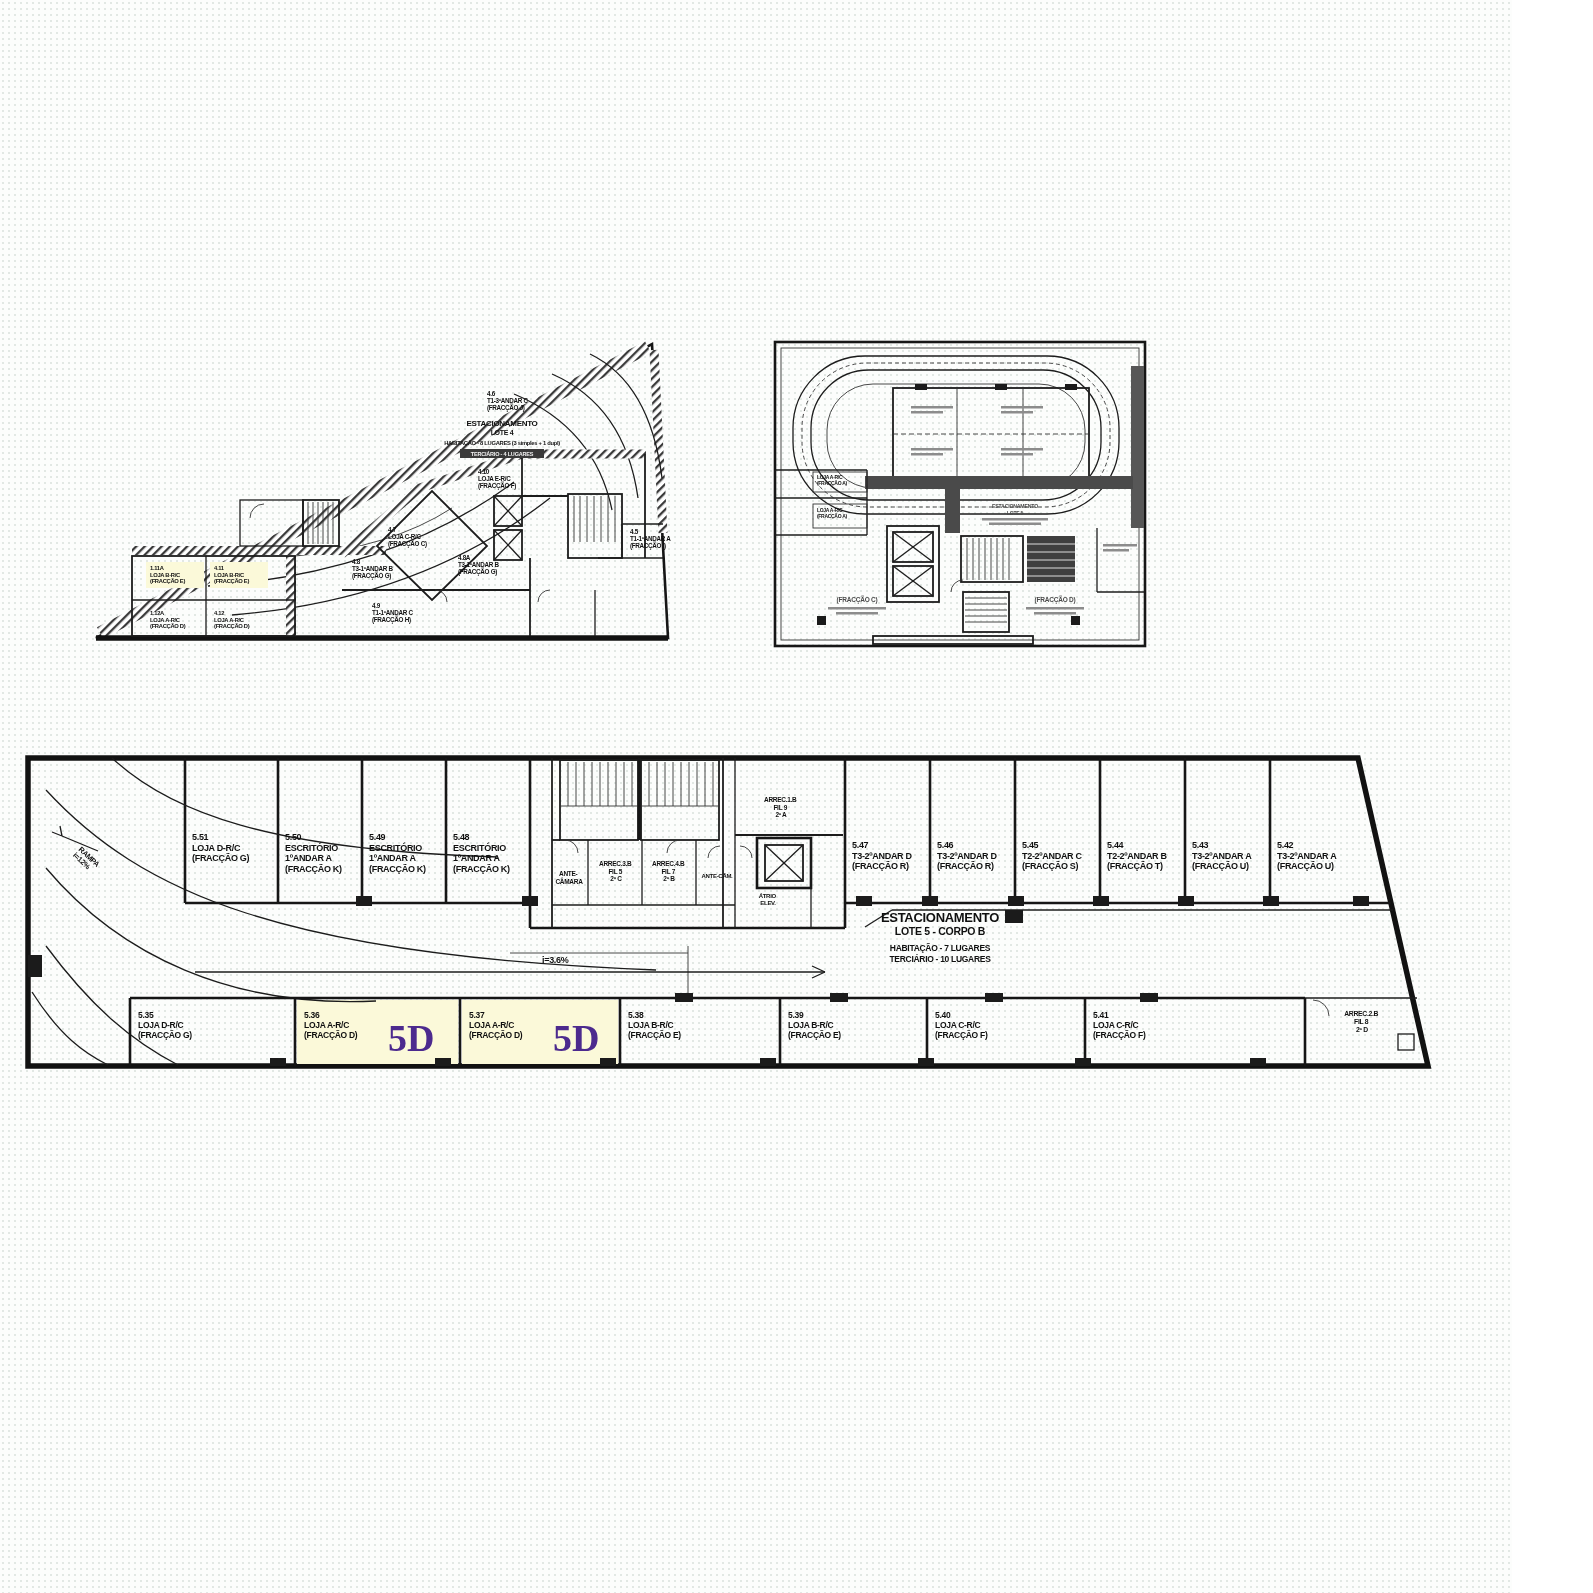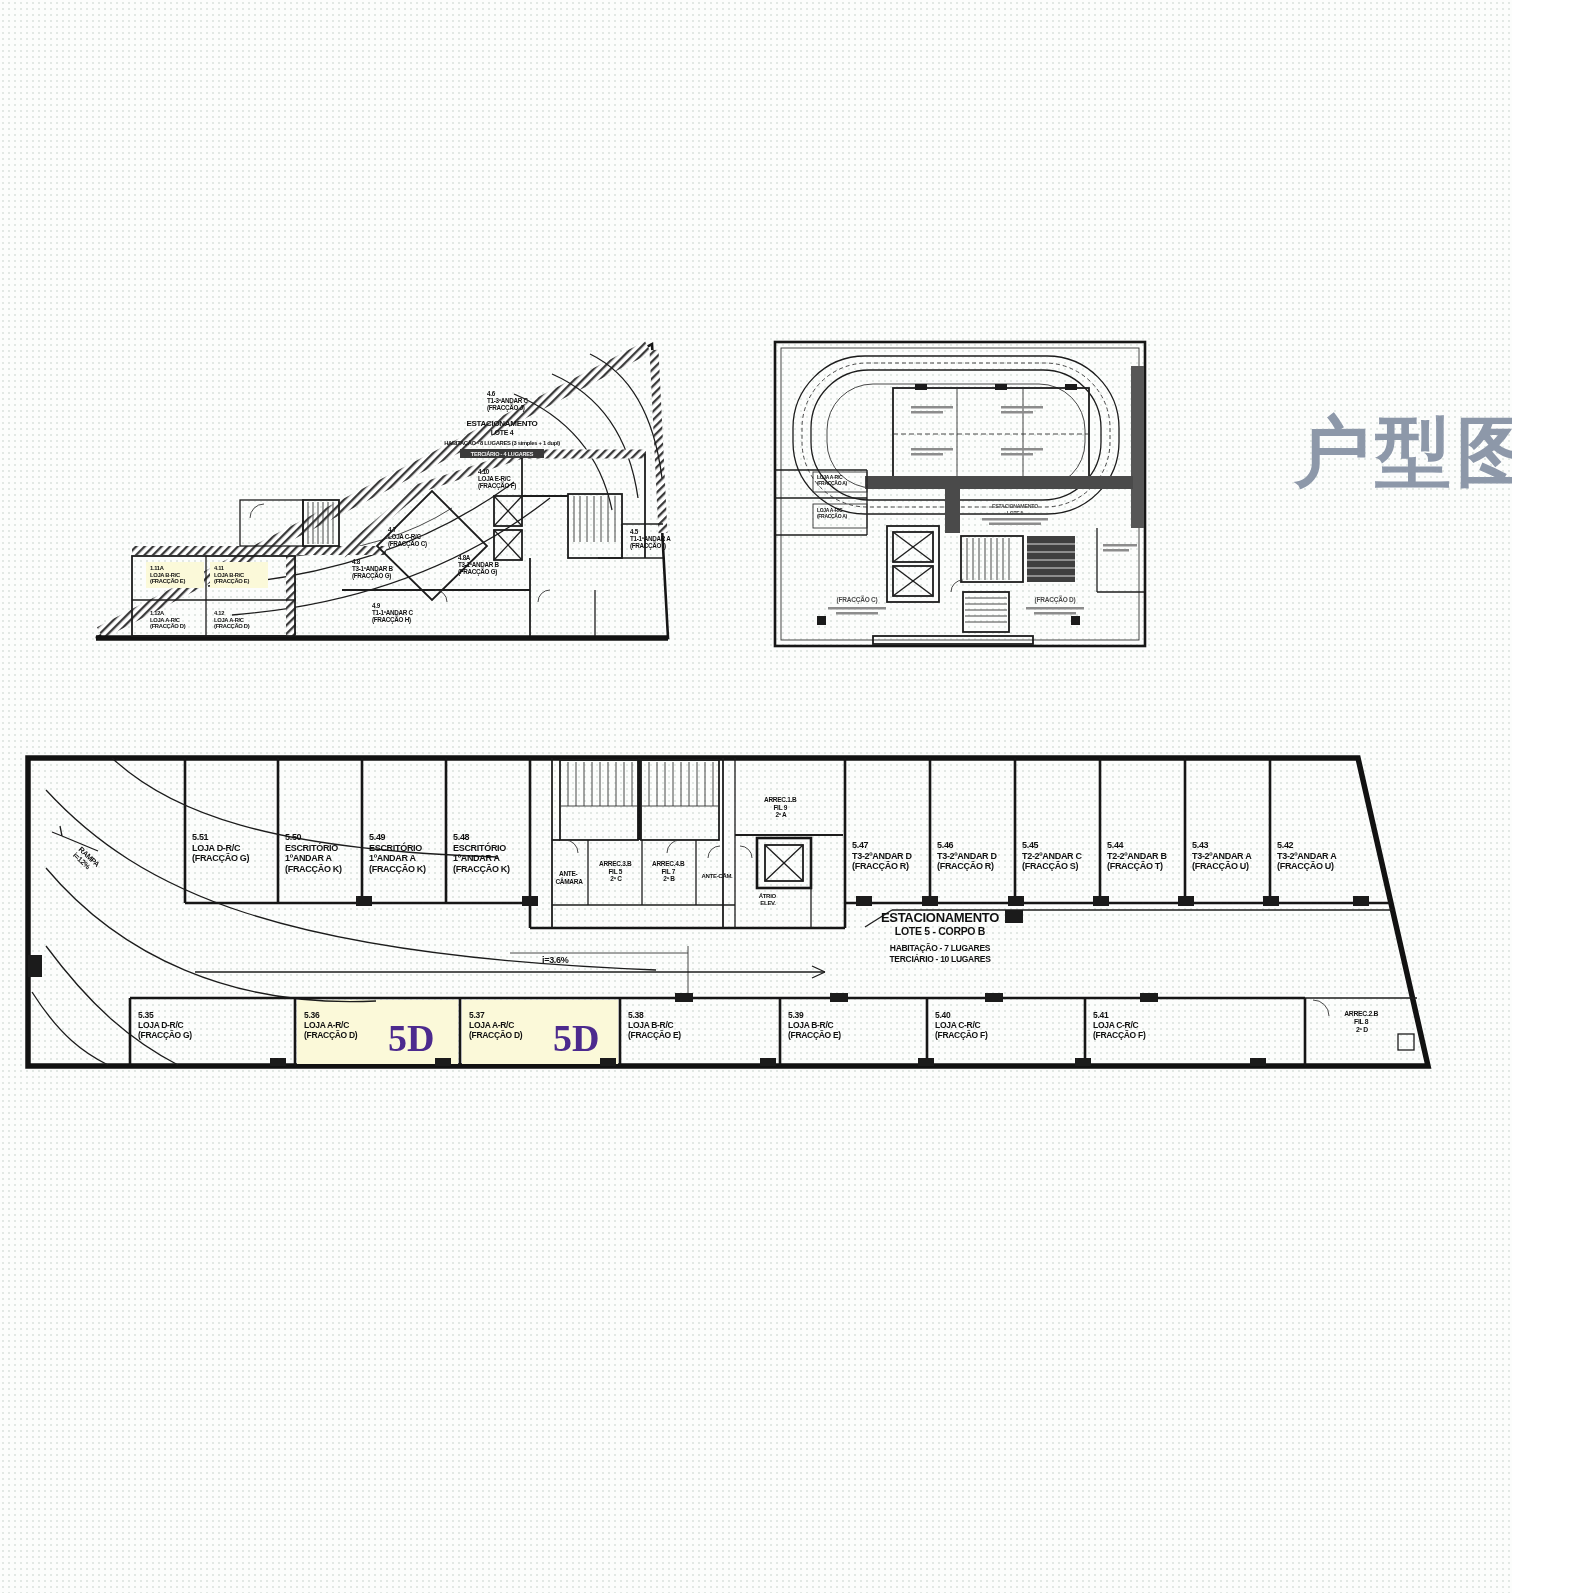--- a/index.html
+++ b/index.html
@@ -280,21 +280,20 @@
       <rect x="63" y="277" width="58" height="2.5" class="gbar"></rect>
       <rect x="71" y="282" width="42" height="2.5" class="gbar"></rect>
       <text class="tg" font-size="6.5" text-anchor="middle" x="290" y="272">(FRACÇÃO D)</text>
       <rect x="261" y="277" width="58" height="2.5" class="gbar"></rect>
       <rect x="269" y="282" width="42" height="2.5" class="gbar"></rect>
       <rect x="52" y="286" width="9" height="9" class="blk"></rect>
       <rect x="306" y="286" width="9" height="9" class="blk"></rect>
     </g>
   </svg>
 
-  <div id="title-cn">户型图</div>
 
   <svg class="plan" style="left:20px;top:750px;" width="1415" height="330" viewBox="0 0 1415 330">
     <defs>
       <pattern id="hC" width="6" height="6" patternUnits="userSpaceOnUse" patternTransform="rotate(45)">
         <rect width="6" height="6" fill="#ffffff"></rect>
         <line x1="1" y1="0" x2="1" y2="6" stroke="#3a3a3a" stroke-width="2.4"></line>
       </pattern>
     </defs>
 
     <g>

